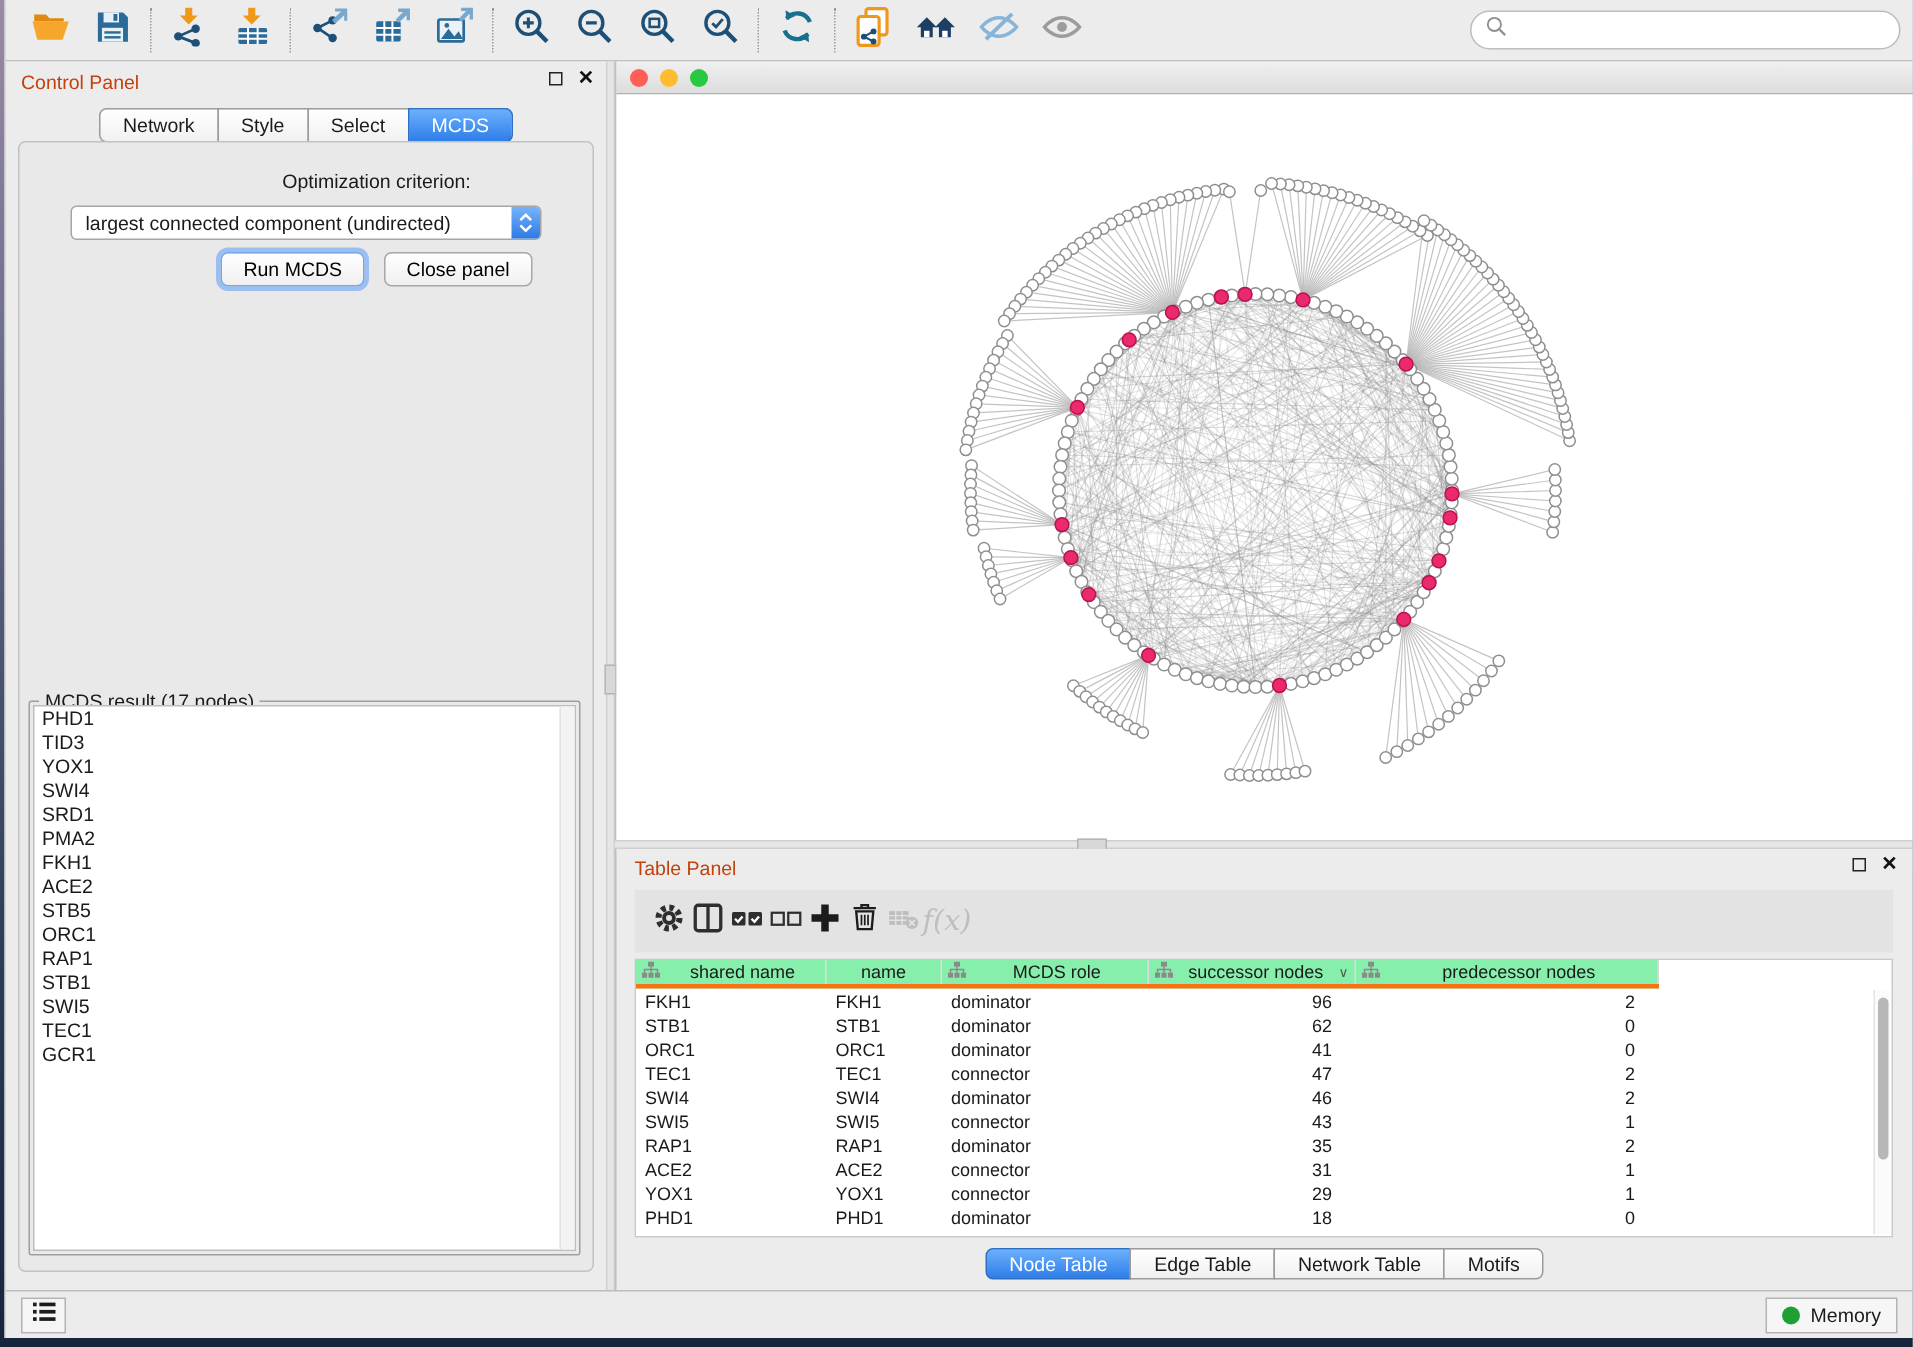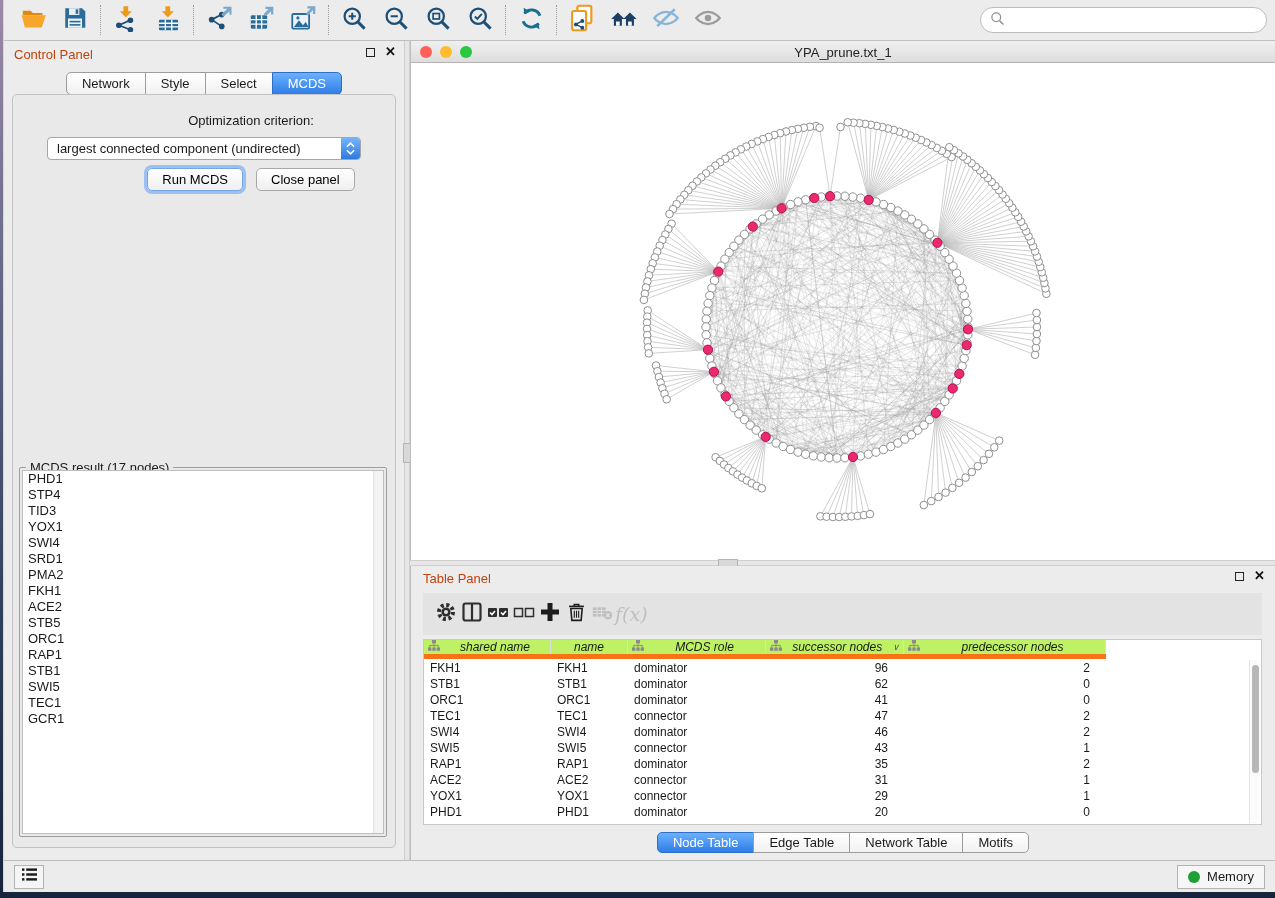--- a/index.html
+++ b/index.html
@@ -68,21 +68,21 @@
   .net-canvas { position:absolute; left:0; right:0; top:22px; bottom:0; background:#fff; overflow:hidden; }
 
   
   .table-panel { position:absolute; left:0; right:0; top:525px; bottom:0; background:#ececec; border-left:1px solid #bdbdbd; }
   .tp-toolbar { position:absolute; left:12px; right:13px; top:27px; height:42px; background:#e3e3e3;
     display:flex; align-items:center; padding:0 10px; gap:0; }
   .tp-btn { width:26px; height:26px; display:flex; align-items:center; justify-content:center; }
   .tp-btn.disabled { opacity:.5; filter:grayscale(1); }
   .fx-label { font-family:"DejaVu Serif", serif; font-style:italic; font-size:19px; color:#9a9a9a; }
   .tp-table { position:absolute; left:12px; right:13px; top:73px; height:186px; background:#fff; border:1px solid #c9c9c9; }
-  .thead { position:absolute; top:0; left:0; height:19px; display:flex; background:#bef264; border-bottom:5px solid #f97316;font-style:italic; }
+  .thead { position:absolute; top:0; left:0; height:19px; display:flex; background:#86efac; border-bottom:3px solid #f97316; }
   .th { display:flex; align-items:center; font-size:12px; border-right:1px solid #dcdcdc; padding:0 4px; gap:4px; }
   .th .lbl { flex:1; text-align:center; }
   .sort-chev { font-size:9px; color:#555; }
   .tbody { position:absolute; top:20px; left:0; right:12px; bottom:1px; overflow:hidden; }
   .tr { display:flex; height:16px; align-items:center; }
   .td { font-size:12px; padding:0 6px; white-space:nowrap; overflow:hidden; }
   .td.num { text-align:right; padding-right:16px; }
   .c0 { width:127px; } .c1 { width:77px; } .c2 { width:138px; } .c3 { width:138px; } .c4 { width:202px; }
   .t-scroll { position:absolute; right:1px; top:20px; bottom:1px; width:11px; background:#fbfbfb; border-left:1px solid #e4e4e4; }
   .t-thumb { position:absolute; left:2px; top:5px; width:7px; height:108px; background:#b7b7b7; border-radius:4px; }
@@ -269,21 +269,20 @@
         </span>
       </div>
       <div class="btn-row">
         <button class="btn focus-ring">Run MCDS</button>
         <button class="btn">Close panel</button>
       </div>
       <div class="result-box">
         <span class="result-legend">MCDS result (17 nodes)</span>
         <div class="result-list">
             <div class="mcds-item">PHD1</div>
-            <div class="mcds-item">STP4</div>
             <div class="mcds-item">TID3</div>
             <div class="mcds-item">YOX1</div>
             <div class="mcds-item">SWI4</div>
             <div class="mcds-item">SRD1</div>
             <div class="mcds-item">PMA2</div>
             <div class="mcds-item">FKH1</div>
             <div class="mcds-item">ACE2</div>
             <div class="mcds-item">STB5</div>
             <div class="mcds-item">ORC1</div>
             <div class="mcds-item">RAP1</div>
@@ -302,21 +301,20 @@
     </div>
 
   <div class="right-pane">
     <div class="net-window">
       <div class="net-titlebar">
         <span class="lights">
           <span class="light" style="background:#ff5f57"></span>
           <span class="light" style="background:#febc2e"></span>
           <span class="light" style="background:#28c840"></span>
         </span>
-        <div class="net-title">YPA_prune.txt_1</div>
       </div>
       <div class="net-canvas">
         <svg class="net" id="net-svg" width="869" height="497" viewBox="0 0 869 497">
             <g>
               <line x1="365.1" y1="380.0" x2="322.9" y2="183.2" stroke="#8c8c8c" stroke-width="0.7" opacity="0.3"></line>
               <line x1="557.0" y1="264.0" x2="322.9" y2="183.2" stroke="#8c8c8c" stroke-width="0.7" opacity="0.3"></line>
               <line x1="300.9" y1="303.0" x2="426.0" y2="395.0" stroke="#8c8c8c" stroke-width="0.7" opacity="0.3"></line>
               <line x1="303.5" y1="310.5" x2="493.8" y2="151.9" stroke="#8c8c8c" stroke-width="0.7" opacity="0.3"></line>
               <line x1="449.6" y1="135.1" x2="518.6" y2="171.4" stroke="#8c8c8c" stroke-width="0.7" opacity="0.3"></line>
               <line x1="556.8" y1="256.1" x2="351.6" y2="371.8" stroke="#8c8c8c" stroke-width="0.7" opacity="0.3"></line>
@@ -1390,21 +1388,21 @@
               <div class="td c0">YOX1</div>
               <div class="td c1">YOX1</div>
               <div class="td c2">connector</div>
               <div class="td c3 num">29</div>
               <div class="td c4 num">1</div>
             </div>
             <div class="tr">
               <div class="td c0">PHD1</div>
               <div class="td c1">PHD1</div>
               <div class="td c2">dominator</div>
-              <div class="td c3 num">20</div>
+              <div class="td c3 num">18</div>
               <div class="td c4 num">0</div>
             </div>
           </div>
         <div class="t-scroll">
             <div class="t-thumb"></div>
           </div>
       </div>
       <div class="tp-tabs">
         <div class="tab active">Node Table</div>
         <div class="tab">Edge Table</div>

